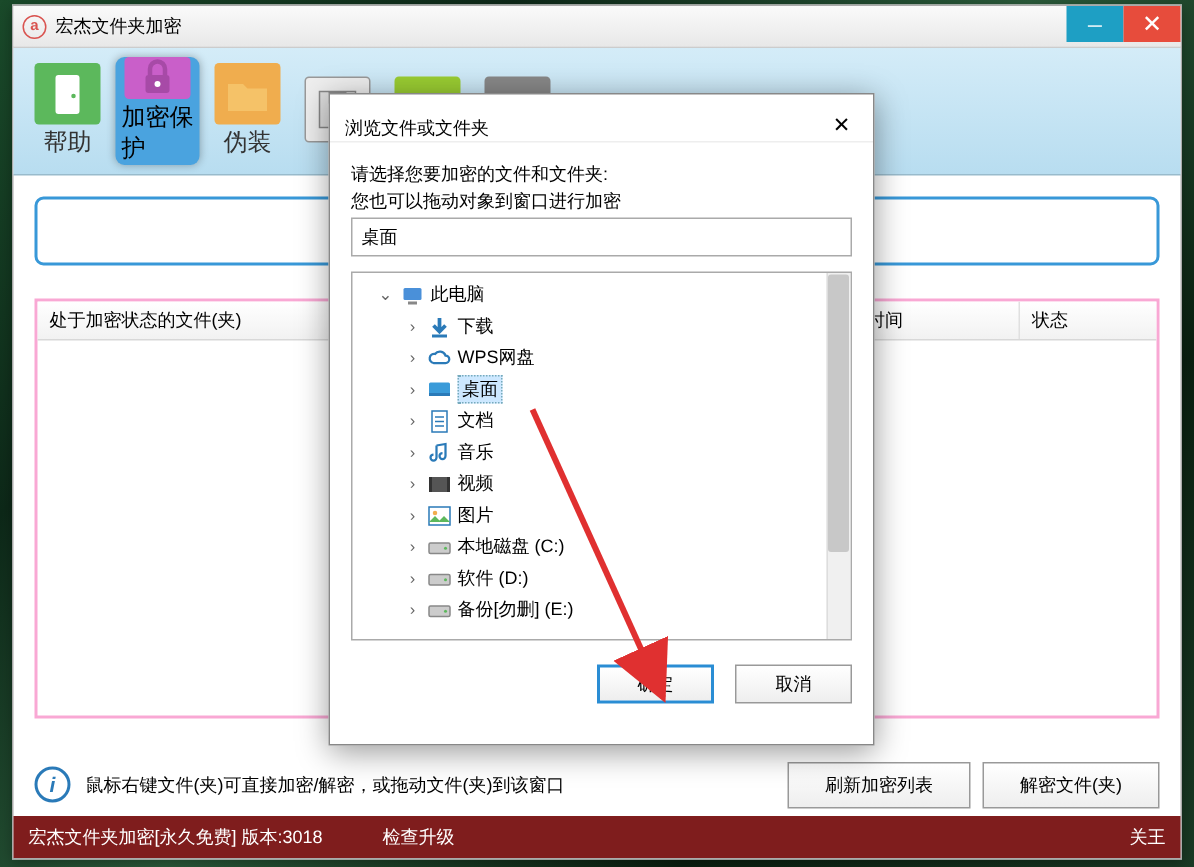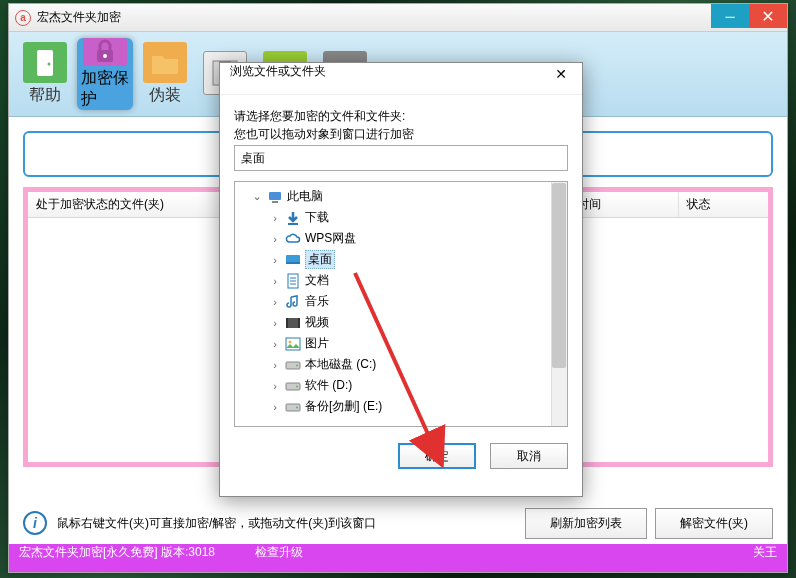--- a/index.html
+++ b/index.html
@@ -12,33 +12,33 @@
 .win-min{background:#1e9fc4;color:#fff}
 .win-close{background:#e74c3c;color:#fff;font-size:16px}
 .toolbar{height:85px;background:linear-gradient(#d4ecf8,#b8ddf0);display:flex;padding:6px 8px;gap:4px;border-bottom:1px solid #9bc}
 .tool-btn{width:56px;display:flex;flex-direction:column;align-items:center;justify-content:center;border-radius:6px;padding:4px;cursor:pointer}
 .tool-btn.active{background:#4aa3df;box-shadow:0 0 6px rgba(0,0,0,.3)}
 .tool-btn.active .tool-label{color:#000000}
 .tool-icon{width:44px;height:44px;display:flex;align-items:center;justify-content:center;margin-bottom:2px}
 .tool-label{font-size:16px;color:#333}
 .content{padding:14px 14px 0 14px}
 .search-bar{border:2px solid #3898d8;border-radius:6px;height:46px;background:#fff}
-.list-area{margin-top:10px;border:5px solid #f9a8d4;height:280px;background:#fff;overflow:hidden}
+.list-area{margin-top:22px;border:2px solid #f9a8d4;height:280px;background:#fff;overflow:hidden}
 .list-header{height:26px;border-bottom:1px solid #d8d8d8;display:flex;align-items:center;background:linear-gradient(#fff,#f2f2f2)}
 .col{padding:0 8px;border-right:1px solid #e0e0e0;height:100%;display:flex;align-items:center}
 .footer{position:absolute;bottom:30px;left:0;right:0;height:38px;display:flex;align-items:center;padding:0 14px}
 .info-icon{width:24px;height:24px;border:2px solid #2a7ab8;border-radius:50%;display:flex;align-items:center;justify-content:center;color:#2a7ab8;font-weight:bold;font-style:italic;font-size:14px;margin-right:10px}
 .footer-btn{border:1px solid #999;background:linear-gradient(#fff,#eee);padding:6px 24px;margin-left:8px;cursor:pointer}
-.statusbar{position:absolute;bottom:0;left:0;right:0;height:28px;background:#d946ef;color:#fff;display:flex;align-items:flex-start;padding:0 10px}
+.statusbar{position:absolute;bottom:0;left:0;right:0;height:28px;background:#7f1d1d;color:#fff;display:flex;align-items:center;padding:0 10px}
 .status-item{margin-right:40px}
 .status-right{margin-left:auto}
 
 
 .dialog{position:absolute;left:219px;top:62px;width:364px;height:435px;background:#fff;border:1px solid #888;box-shadow:0 4px 20px rgba(0,0,0,.4);z-index:10}
-.dlg-title{height:32px;display:flex;align-items:flex-start;padding:0 10px;font-size:13px;border-bottom:1px solid #eee}
+.dlg-title{height:32px;display:flex;align-items:flex-end;padding:0 10px;font-size:13px;border-bottom:1px solid #eee}
 .dlg-close{margin-left:auto;font-size:14px;cursor:pointer;width:22px;height:22px;display:flex;align-items:center;justify-content:center}
 .dlg-body{padding:12px 14px}
 .dlg-msg{line-height:18px;margin-bottom:2px}
 .dlg-input{width:100%;height:26px;border:1px solid #aaa;padding:0 6px;margin-bottom:10px}
 .tree{border:1px solid #aaa;height:246px;overflow-y:auto;padding:4px 2px;position:relative}
 .tree-scrollbar{position:absolute;right:0;top:0;width:16px;height:100%;background:#f0f0f0;border-left:1px solid #ddd}
 .tree-thumb{position:absolute;right:1px;top:1px;width:14px;height:185px;background:#c8c8c8;border-radius:2px}
 .tree-item{display:flex;align-items:center;height:21px;cursor:pointer}
 .indent{display:inline-block}
 .expander{width:12px;display:inline-block;text-align:center;color:#666;font-size:11px}

